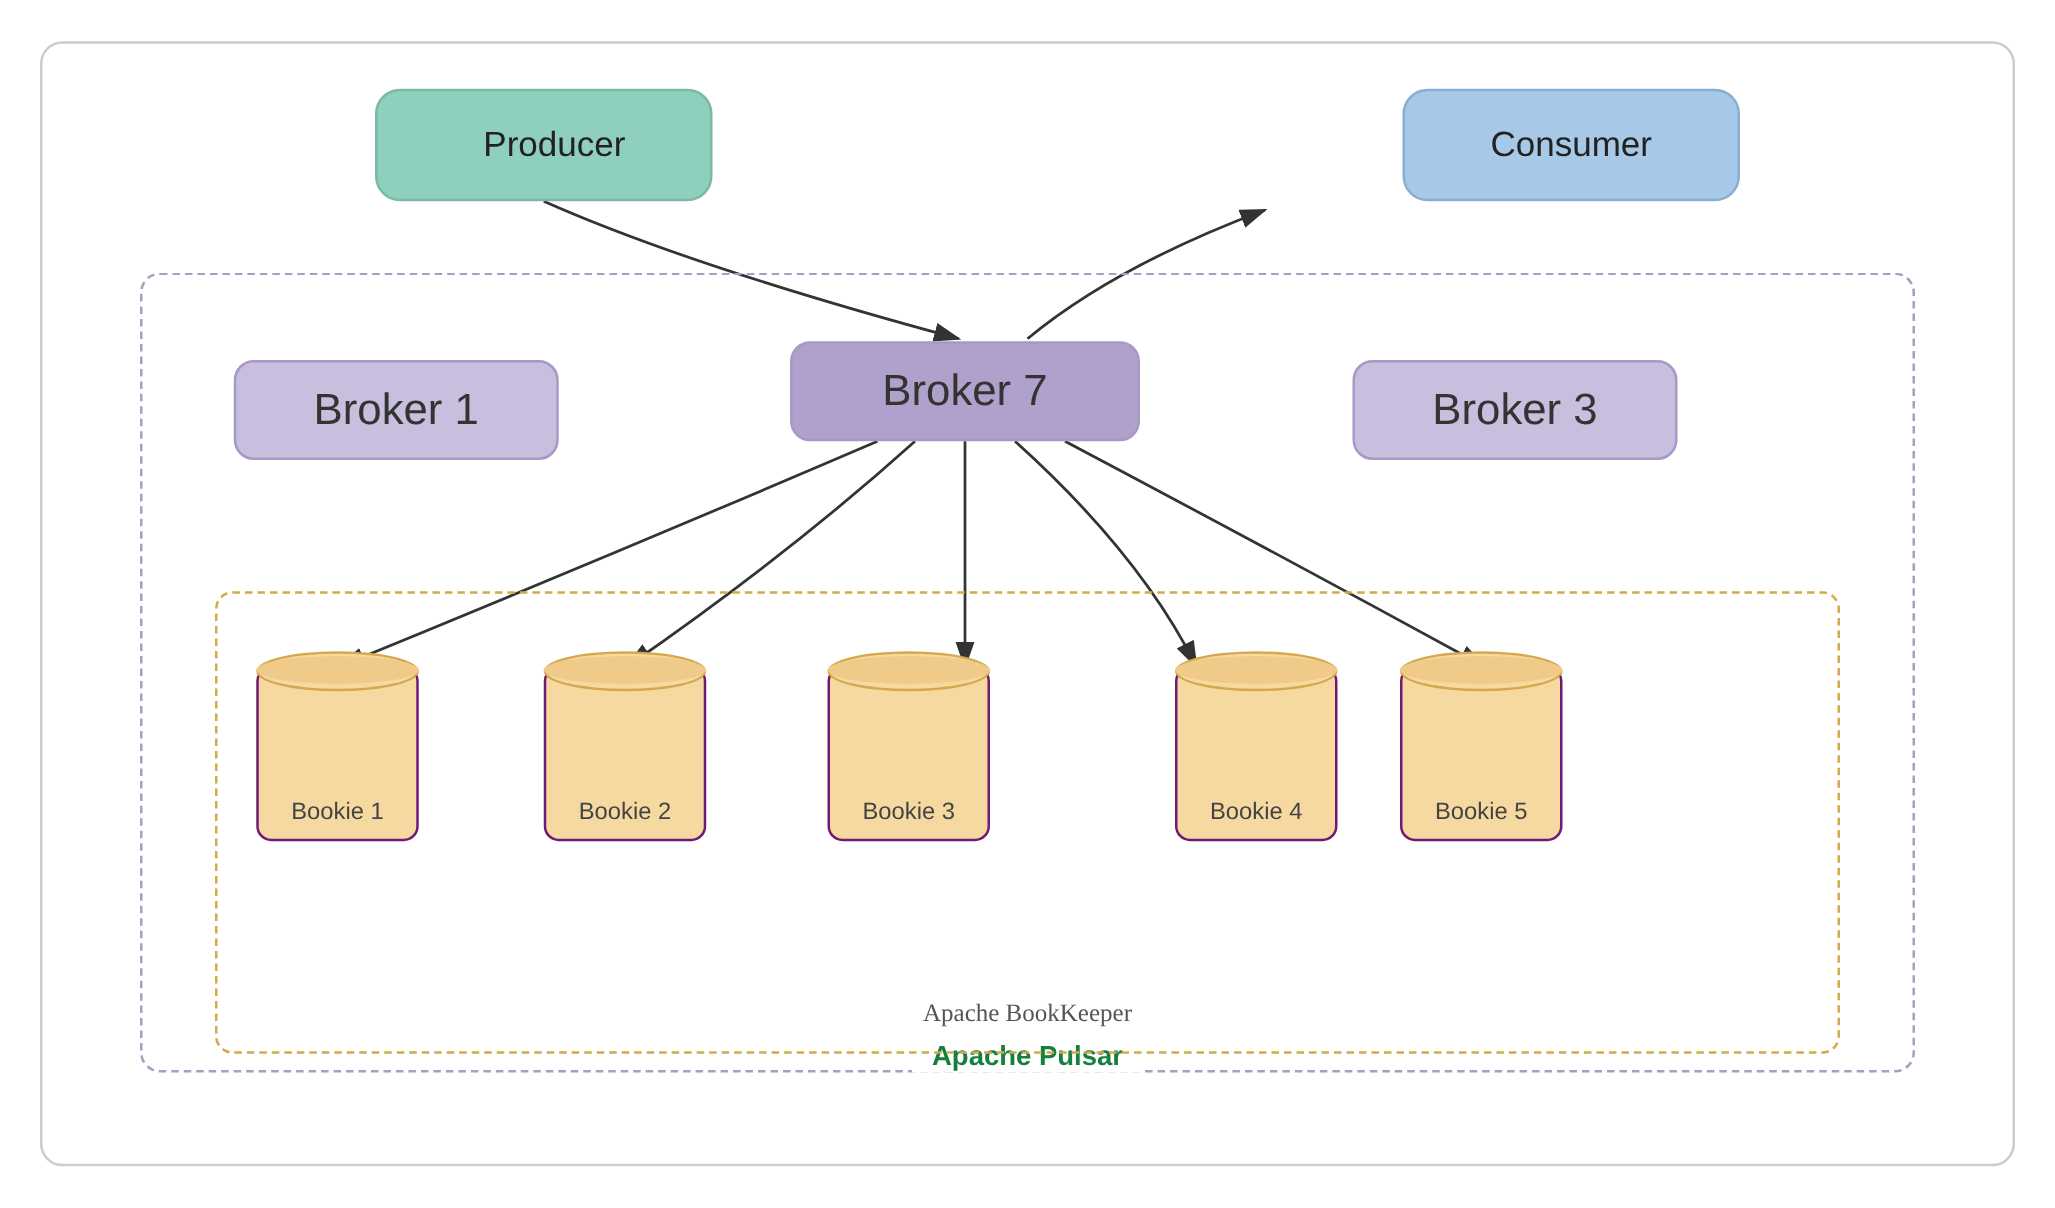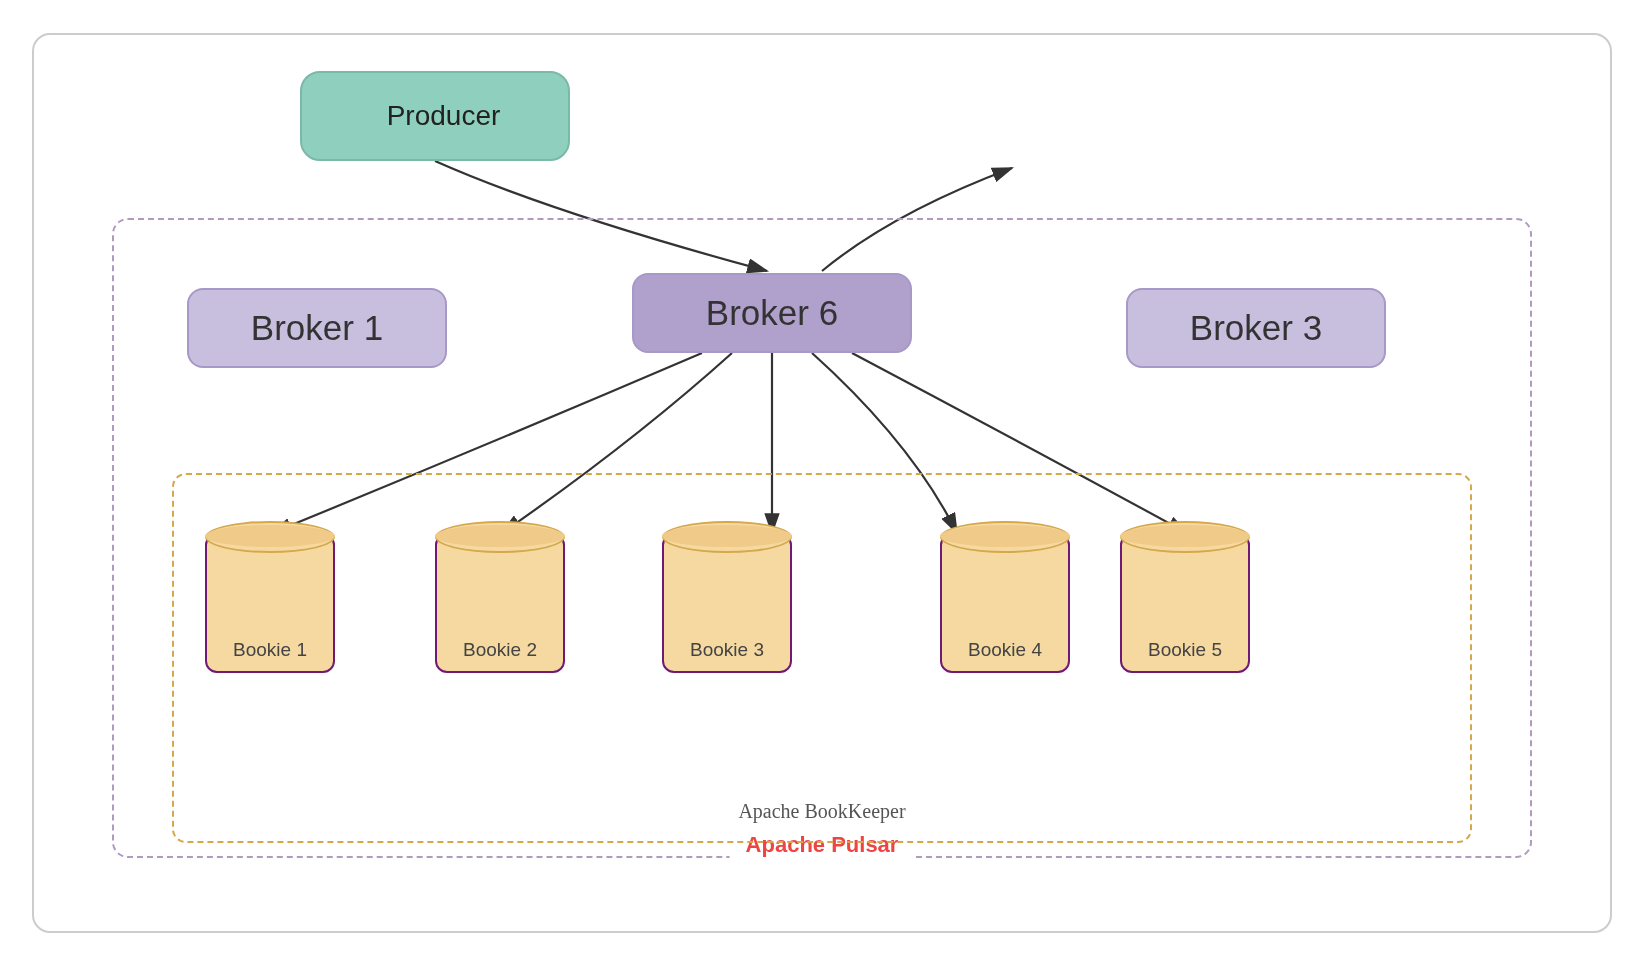--- a/index.html
+++ b/index.html
@@ -77,21 +77,21 @@
     }
     .pulsar-label {
       position: absolute;
       bottom: -2px;
       left: 50%;
       transform: translateX(-50%);
       background: #fff;
       padding: 0 16px;
       font-size: 22px;
       font-weight: bold;
-      color: #ef4444;
+      color: #15803d;
       text-align: right;
     }
 
     
     .bookkeeper-box {
       position: absolute;
       left: 100px;
       top: 420px;
       width: 1300px;
       height: 370px;
@@ -119,21 +119,21 @@
       border-radius: 16px;
       display: flex;
       align-items: center;
       justify-content: center;
       font-size: 35px;
       color: #333;
       border: 2px solid #a898c8;
     }
     .broker1 { left: 115px; top: 235px; width: 260px; }
     .broker2 { left: 560px; top: 220px; width: 280px; background: #b0a0cc; }
-    .broker3 { left: 1054px; top: 235px; width: 260px; }
+    .broker3 { left: 1010px; top: 235px; width: 260px; }
 
     
     .bookie {
       position: absolute;
       display: flex;
       flex-direction: column;
       align-items: center;
     }
     .bookie-cylinder {
       width: 130px;
@@ -231,27 +231,30 @@
     </div>
 
     <div class="bookkeeper-box">
       <span class="bookkeeper-label">Apache BookKeeper</span>
     </div>
 
     <div class="producer-box">
       <span>Producer</span>
     </div>
 
+    <div class="consumer-box">
+      <span>Consumer</span>
+    </div>
 
     <div class="broker-box broker1">
       <span>Broker 1</span>
     </div>
 
     <div class="broker-box broker2">
-      <span>Broker 6</span>
+      <span>Broker 7</span>
     </div>
 
     <div class="broker-box broker3">
       <span>Broker 3</span>
     </div>
 
     <div class="bookie bookie1">
       <div class="bookie-cylinder">
         <span class="bookie-name">Bookie 1</span>
       </div>

